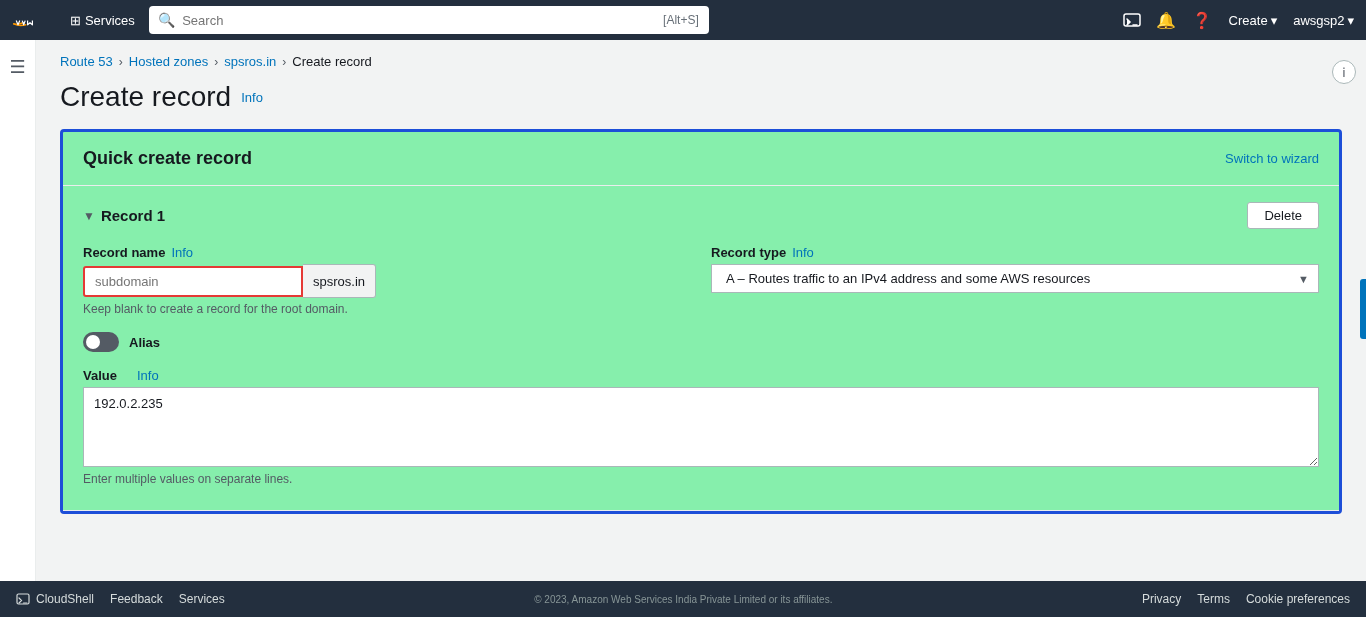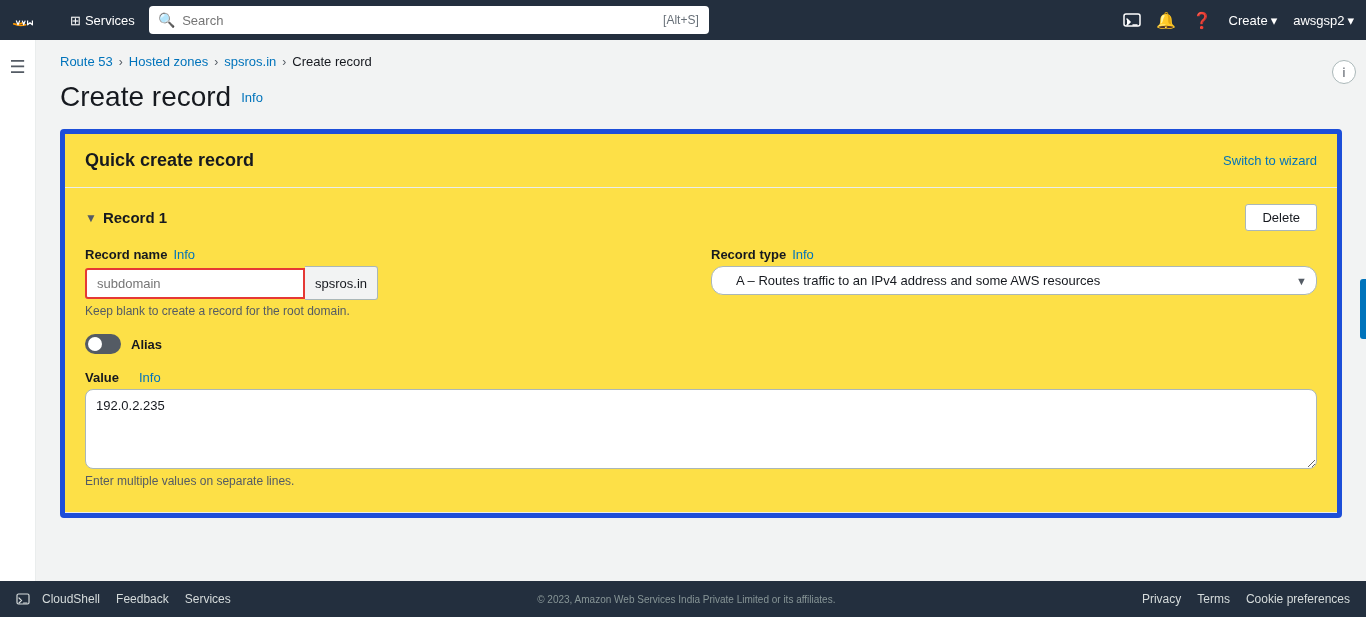--- a/index.html
+++ b/index.html
@@ -124,22 +124,22 @@
     }
     .info-link {
       color: #0073bb;
       font-size: 13px;
       text-decoration: none;
       cursor: pointer;
     }
 
     
     .card {
-      background: #fde047;
-      border: 5px solid #1d4ed8;
+      background: #86efac;
+      border: 3px solid #1d4ed8;
       border-radius: 4px;
       margin: 0 24px 24px 24px;
     }
     .card-header {
       padding: 16px 20px;
       border-bottom: 1px solid #eaeded;
       display: flex;
       align-items: center;
       justify-content: space-between;
     }
@@ -229,22 +229,22 @@
       align-items: center;
     }
     .form-hint {
       font-size: 12px;
       color: #545b64;
     }
 
     
     .record-type-select {
       border: 1px solid #aab7b8;
-      border-radius: 12px;
-      padding: 6px 32px 6px 24px;
+      border-radius: 0;
+      padding: 6px 32px 6px 14px;
       font-size: 13px;
       color: #16191f;
       background: #fff;
       cursor: pointer;
       outline: none;
       width: 100%;
       appearance: none;
       -webkit-appearance: none;
     }
     .select-wrapper {
@@ -299,21 +299,21 @@
       font-size: 13px;
       font-weight: 600;
       display: flex;
       align-items: center;
       gap: 20px;
       margin-bottom: 4px;
     }
     .value-textarea {
       width: 100%;
       border: 1px solid #aab7b8;
-      border-radius: 8px;
+      border-radius: 0;
       padding: 8px 10px;
       font-size: 13px;
       color: #16191f;
       resize: vertical;
       min-height: 80px;
       outline: none;
       font-family: inherit;
     }
     .value-hint { font-size: 12px; color: #545b64; }
 
@@ -359,21 +359,21 @@
       gap: 20px;
       position: fixed;
       bottom: 0;
       left: 0;
       right: 0;
     }
     .footer-left { display: flex; align-items: center; gap: 16px; }
     .footer-center { flex: 1; text-align: center; font-size: 10px; color: #879596; }
     .footer-right { display: flex; align-items: center; gap: 16px; }
     .footer a { color: #d5dbdb; text-decoration: none; }
-    .cloudshell-icon { display: flex; align-items: center; gap: 12px; cursor: pointer; }
+    .cloudshell-icon { display: flex; align-items: center; gap: 6px; cursor: pointer; }
     .value-textarea-wrapper { position: relative; }
   </style>
 </head>
 <body>
 
 <nav class="top-nav">
   <div class="aws-logo">
     <svg viewBox="0 0 60 38" fill="none" xmlns="http://www.w3.org/2000/svg">
       <path d="M17 24c-4.5 2-9.5 3-14 1.5" stroke="#FF9900" stroke-width="2.5" stroke-linecap="round"></path>
       <path d="M3 25.5C8 28 16 29 23 27" stroke="#FF9900" stroke-width="2.5" stroke-linecap="round"></path>

